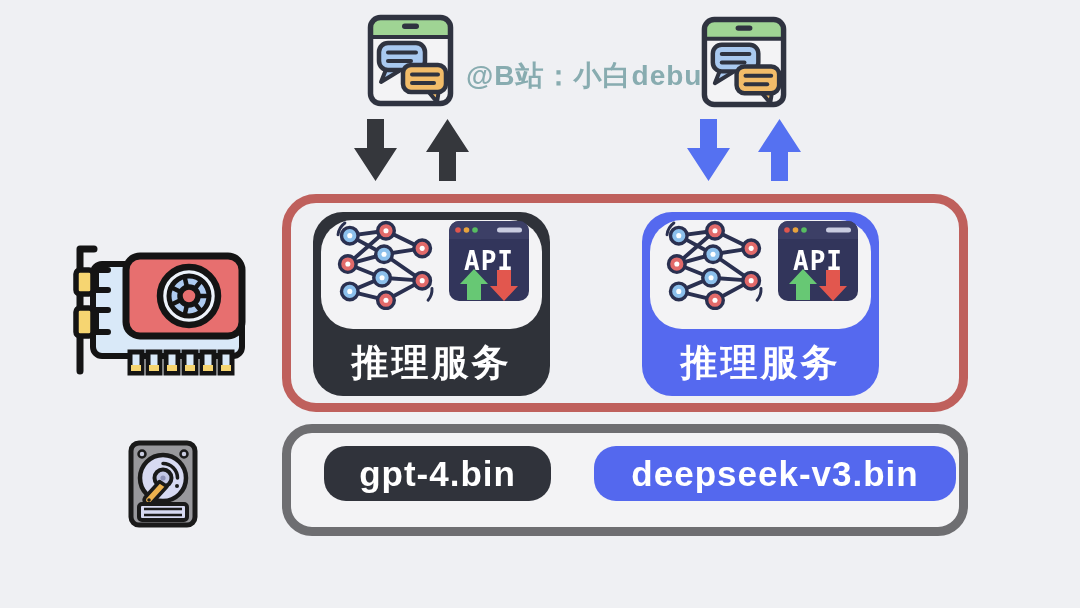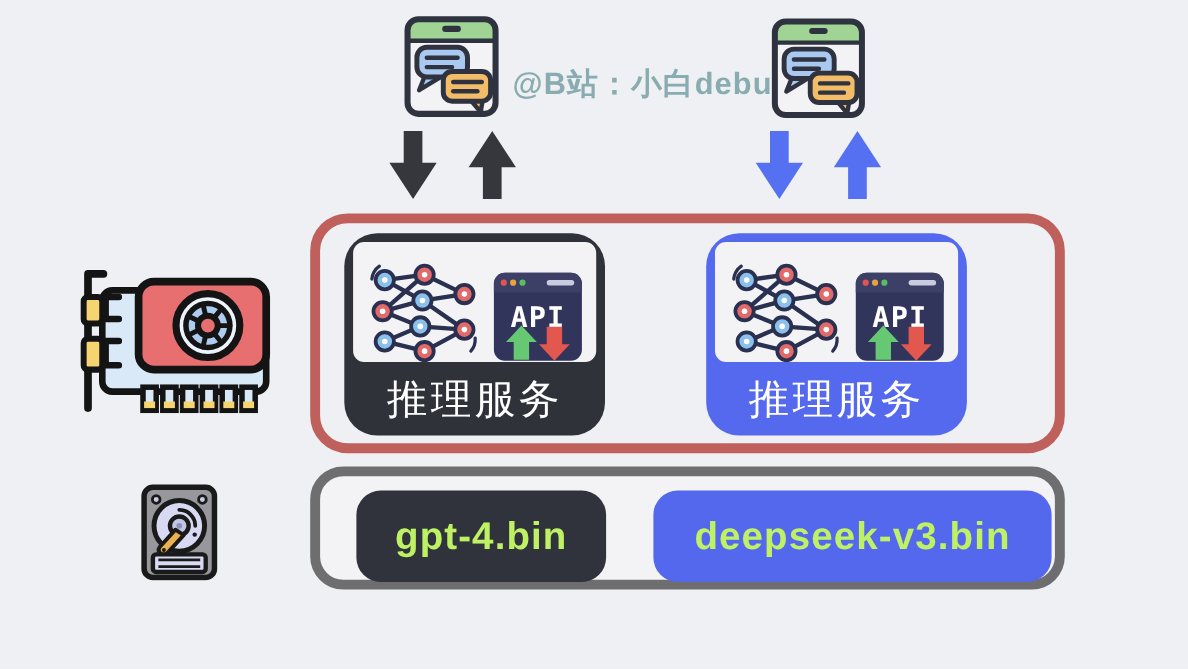--- a/index.html
+++ b/index.html
@@ -14,30 +14,30 @@
   .arrow{width:45px;height:64px;top:118px;}
 
   
   .gpu-box{left:282px;top:194px;width:686px;height:218px;box-sizing:border-box;
            border:9px solid #BF605C;border-radius:34px;}
 
   
   .svc-card{top:212px;width:237px;height:184px;border-radius:30px;display:flex;flex-direction:column;}
   .svc-card.dark{left:313px;background:#2F3239;}
   .svc-card.blue{left:642px;background:#5569EF;}
-  .svc-panel{margin:8px 8px 0 8px;height:109px;background:#F3F3F5;border-radius:10px;
-             display:flex;align-items:flex-end;justify-content:center;gap:11px;}
+  .svc-panel{margin:8px 8px 0 8px;height:109px;background:#F3F3F5;border-radius:32px;
+             display:flex;align-items:flex-start;justify-content:center;gap:11px;}
   .svc-label{flex:1;display:flex;align-items:center;justify-content:center;
-             color:#FFFFFF;font-size:37px;font-weight:normal;letter-spacing:3px;text-align:right;}
+             color:#FFFFFF;font-size:37px;font-weight:bold;letter-spacing:3px;text-align:right;}
 
   
   .disk-box{left:282px;top:424px;width:686px;height:112px;box-sizing:border-box;
             border:9px solid #6E6E71;border-radius:30px;background:#F3F3F5;}
-  .file-pill{top:446px;height:83px;border-radius:22px;display:flex;align-items:center;justify-content:center;
-             color:#bef264;font-size:35px;font-weight:bold;letter-spacing:1px;}
+  .file-pill{top:446px;height:55px;border-radius:22px;display:flex;align-items:center;justify-content:center;
+             color:#ffffff;font-size:35px;font-weight:bold;letter-spacing:1px;}
   .file-pill.dark{left:324px;width:227px;background:#30333B;}
   .file-pill.blue{left:594px;width:362px;background:#5468EE;}
 
   .api-text{font-family:"DejaVu Sans Mono","Liberation Mono",monospace;font-weight:bold;font-size:26px;fill:#FFFFFF;letter-spacing:1px;}
 </style>
 </head>
 <body>
 
 <div class="canvas">
 

